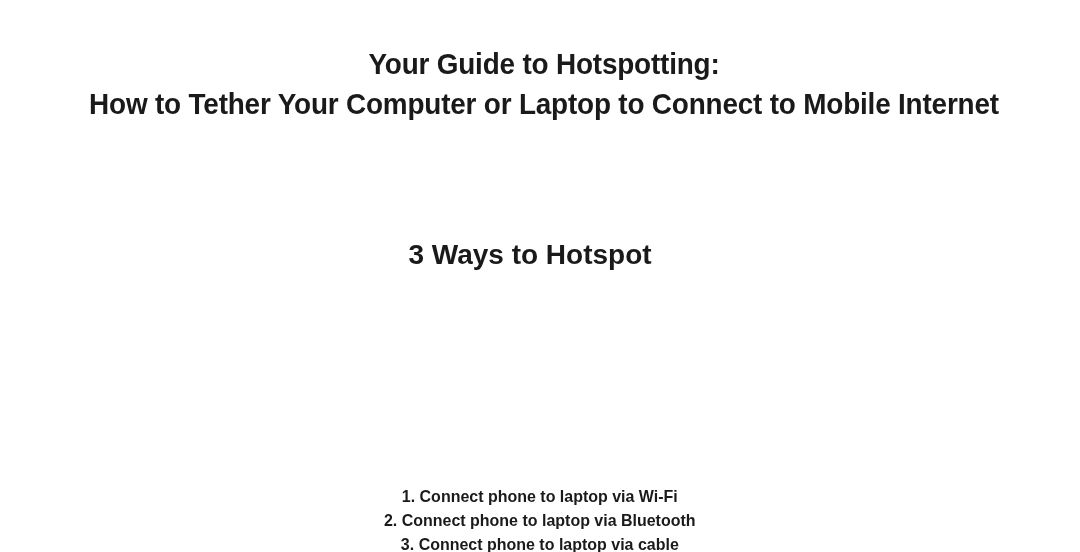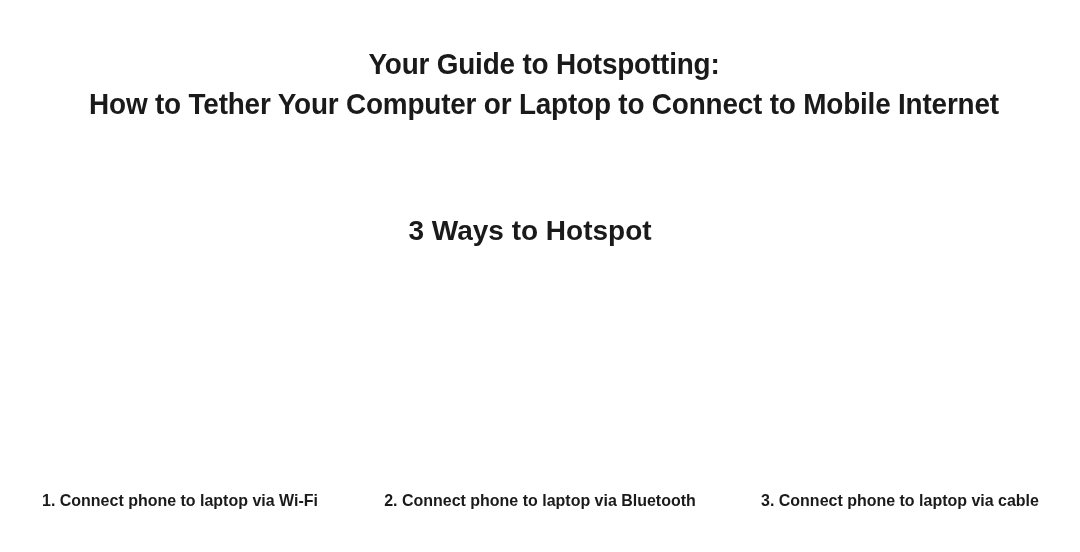--- a/index.html
+++ b/index.html
@@ -47,21 +47,21 @@
     line-height: 40px;
   }
   .title-line-2 {
     font-size: 30px;
     line-height: 40px;
   }
 
   
   .section-heading {
     position: absolute;
-    top: 212px;
+    top: 236px;
     left: 0;
     width: 1080px;
     text-align: center;
   }
   .section-heading .sh-text {
     display: inline-block;
     font-family: "Liberation Sans", sans-serif;
     font-weight: bold;
     font-size: 28px;
     line-height: 38px;
@@ -89,21 +89,21 @@
   }
 
   
   .caption-row {
     position: absolute;
     top: 485px;
     left: 0;
     width: 1080px;
     height: 32px;
     display: flex;
-    flex-direction: row;
+    flex-direction: column;
     align-items: center;
   }
   .caption-cell {
     flex: 1 1 0;
     text-align: center;
     font-family: "Liberation Sans", sans-serif;
     font-weight: bold;
     font-size: 17px;
     line-height: 24px;
     color: #1a1a1a;

